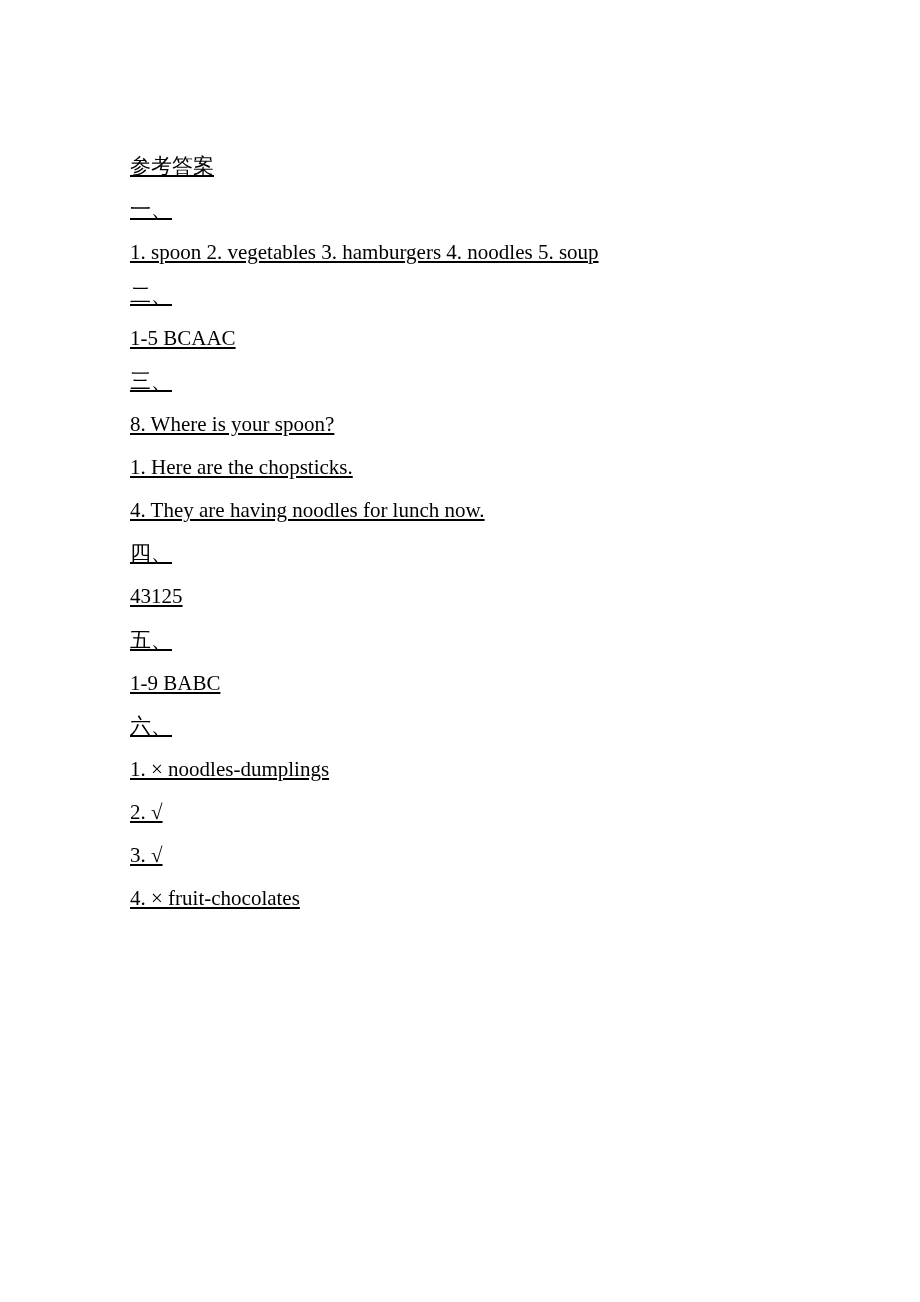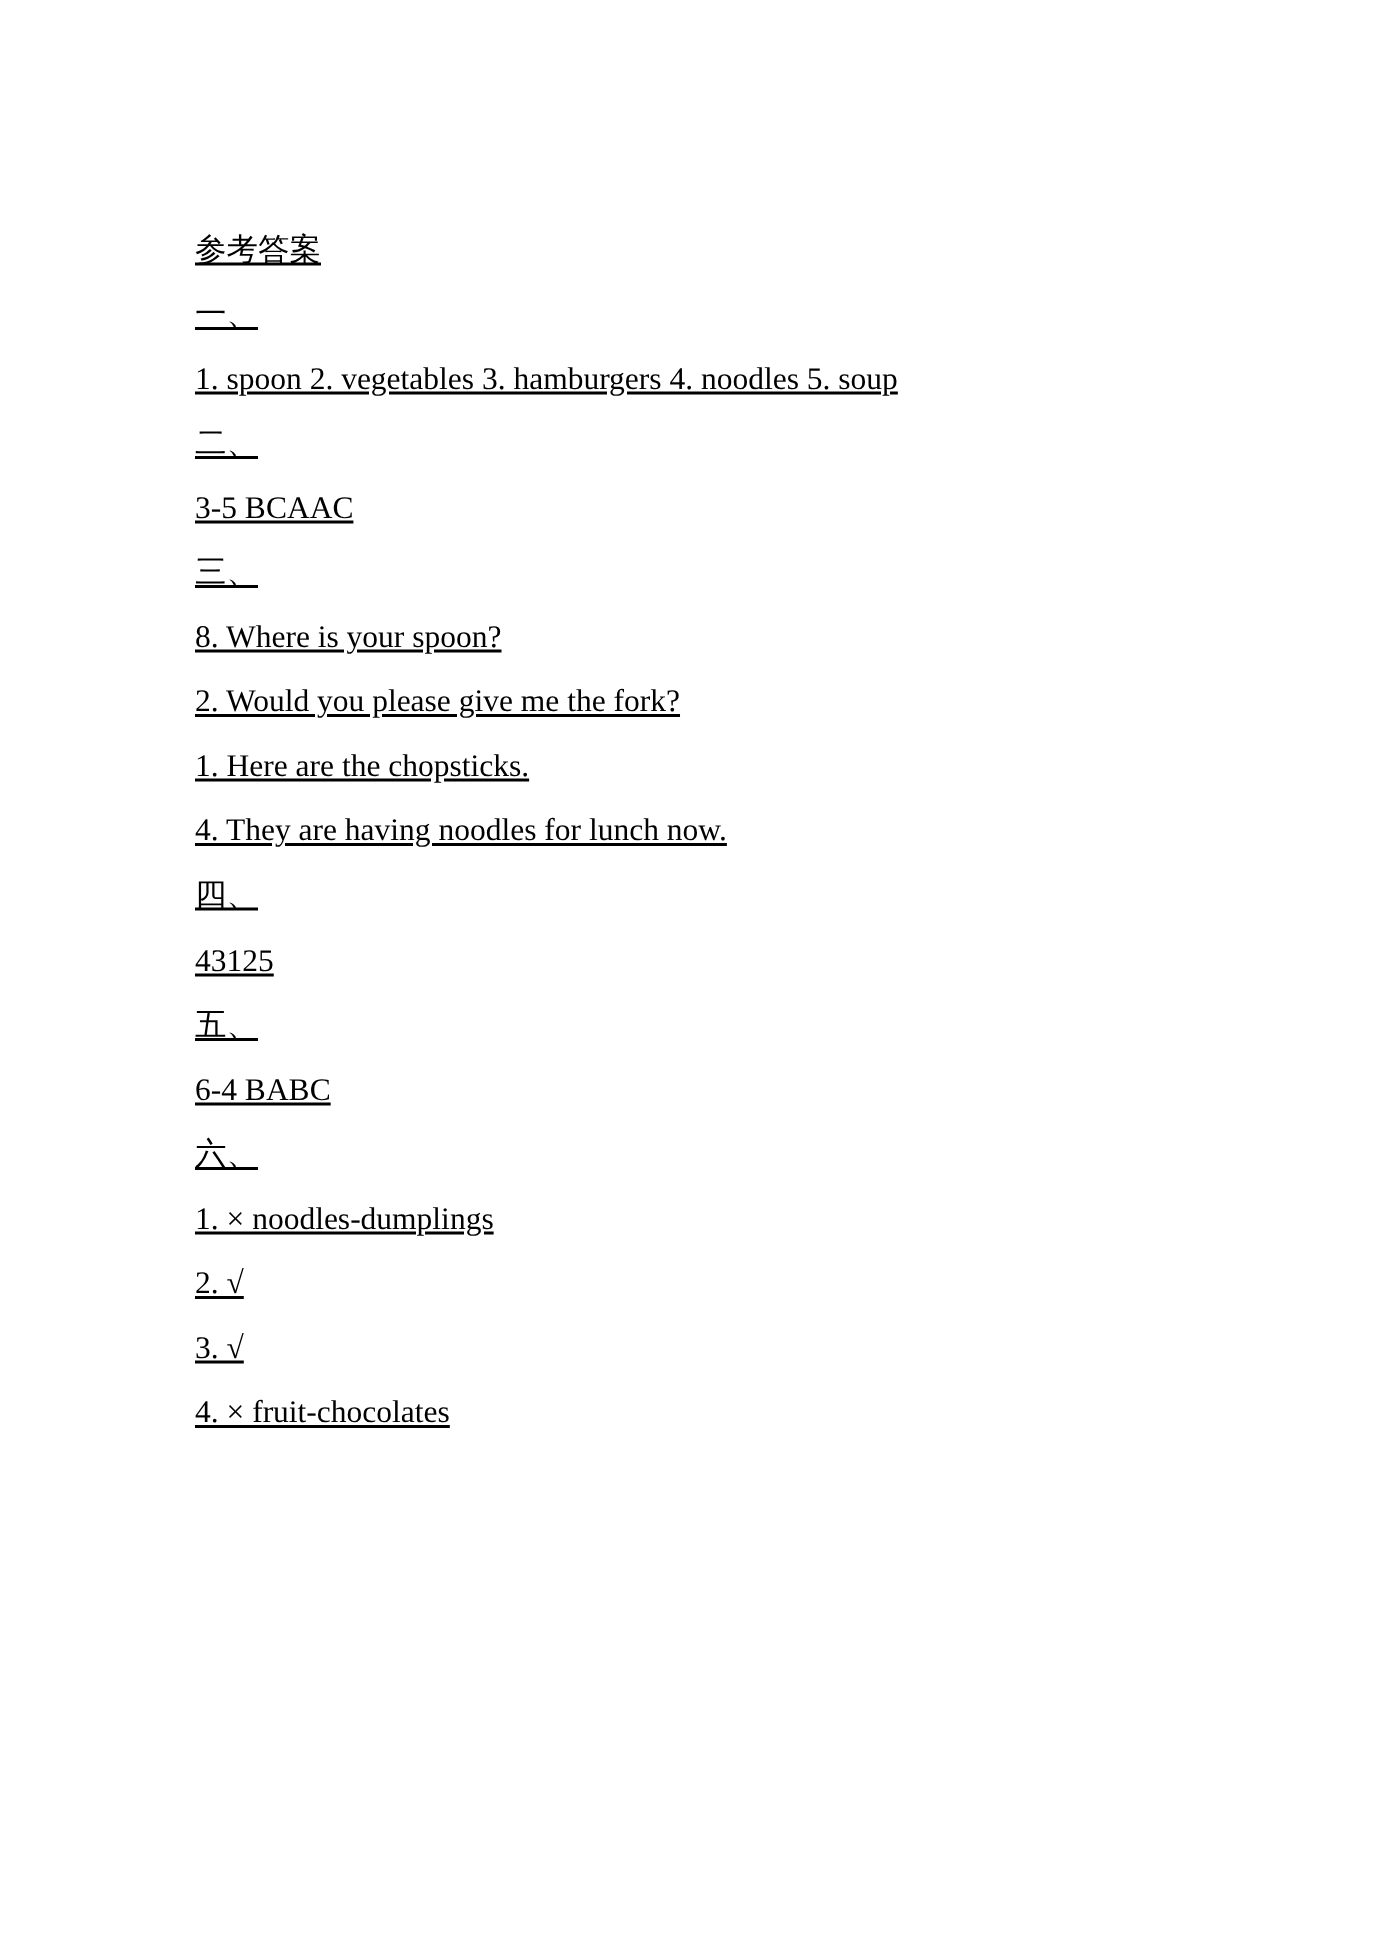--- a/index.html
+++ b/index.html
@@ -22,28 +22,27 @@
   }
 </style>
 </head>
 <body>
 
 <div class="page">
   <div class="line">参考答案</div>
   <div class="line">一、</div>
   <div class="line">1. spoon 2. vegetables 3. hamburgers 4. noodles 5. soup</div>
   <div class="line">二、</div>
-  <div class="line">3-5 BCAAC</div>
+  <div class="line">1-5 BCAAC</div>
   <div class="line">三、</div>
   <div class="line">8. Where is your spoon?</div>
-  <div class="line">2. Would you please give me the fork?</div>
   <div class="line">1. Here are the chopsticks.</div>
   <div class="line">4. They are having noodles for lunch now.</div>
   <div class="line">四、</div>
   <div class="line">43125</div>
   <div class="line">五、</div>
-  <div class="line">6-4 BABC</div>
+  <div class="line">1-9 BABC</div>
   <div class="line">六、</div>
   <div class="line">1. × noodles-dumplings</div>
   <div class="line">2. √</div>
   <div class="line">3. √</div>
   <div class="line">4. × fruit-chocolates</div>
 </div>
 
 </body></html>

